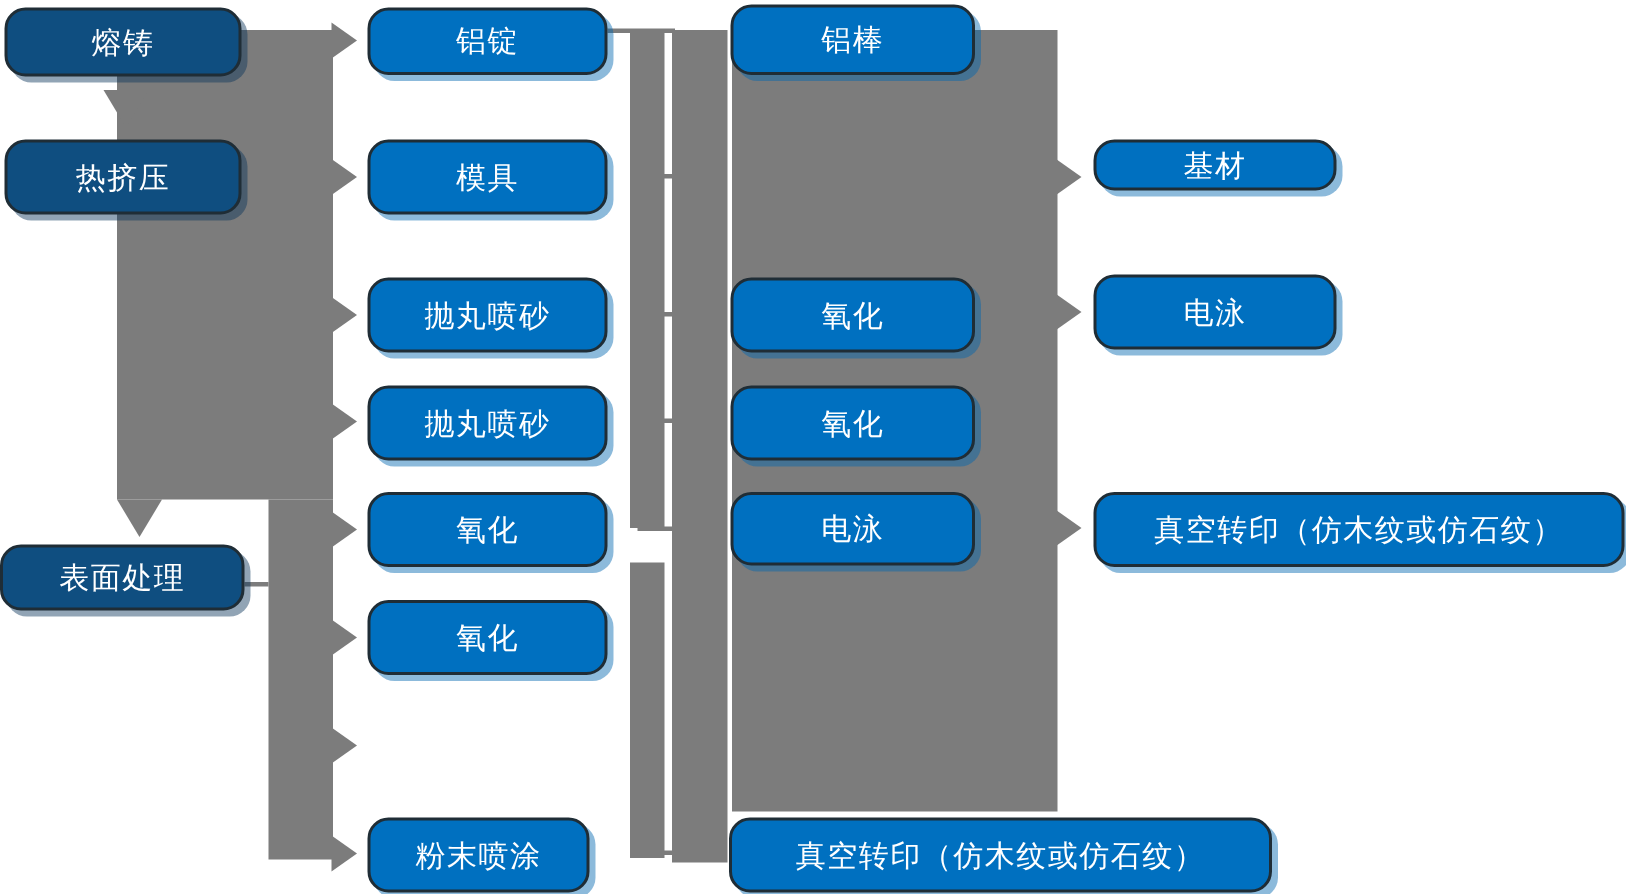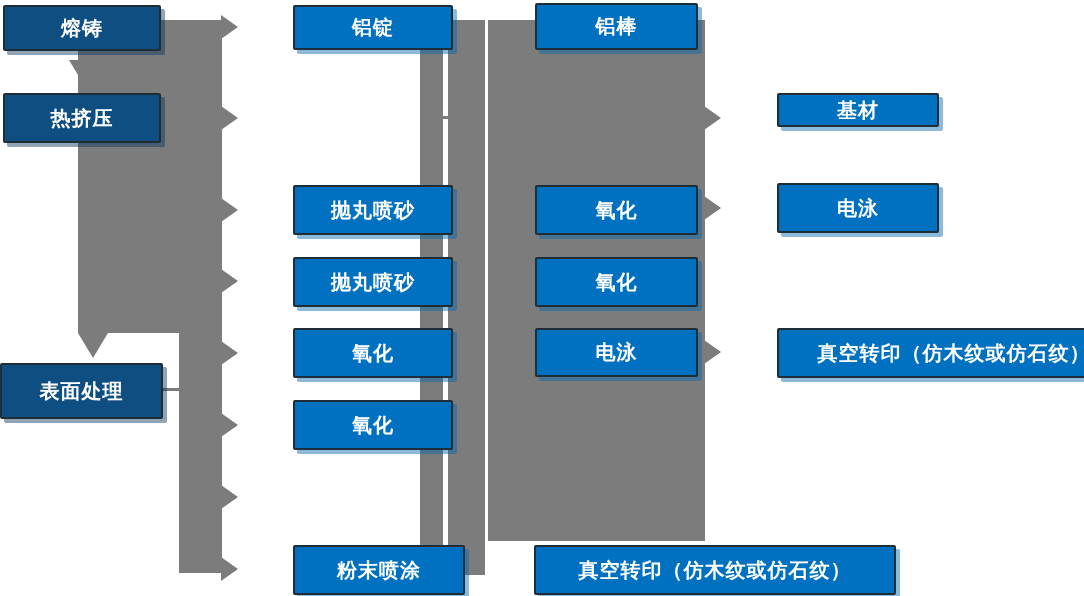--- a/index.html
+++ b/index.html
@@ -12,25 +12,25 @@
   }
   html,body{margin:0;padding:0;background:var(--bg);}
   .stage{
     position:relative;width:1084px;height:596px;overflow:hidden;
     font-family:"Liberation Sans","DejaVu Sans",sans-serif;
     background:var(--bg);
   }
   .bar{position:absolute;background:var(--gray);}
   .node{
     position:absolute;display:flex;align-items:center;justify-content:center;
-    color:var(--text);font-size:20px;font-weight:700;letter-spacing:1px;
-    border:2px solid var(--node-border);border-radius:2px;box-sizing:border-box;
+    color:var(--text);font-size:20px;font-weight:400;letter-spacing:1px;
+    border:2px solid var(--node-border);border-radius:14px;box-sizing:border-box;
     z-index:2;white-space:nowrap;
   }
-  .node.light{background:var(--node-blue);box-shadow:4px 4px 0 rgba(0,102,176,0.45);margin-left:48px;}
+  .node.light{background:var(--node-blue);box-shadow:4px 4px 0 rgba(0,102,176,0.45);}
   .node.dark{background:var(--node-dark);box-shadow:4px 4px 0 rgba(10,53,92,0.45);}
   .arrow-right{
     position:absolute;width:0;height:0;z-index:1;
     border-top:12px solid transparent;border-bottom:12px solid transparent;
     border-left:17px solid var(--gray);
   }
   .arrow-down{
     position:absolute;width:0;height:0;z-index:1;
     border-left:15px solid transparent;border-right:15px solid transparent;
     border-top:25px solid var(--gray);
@@ -61,27 +61,28 @@
     <div class="arrow-right" style="left: 221px; top: 413px;"></div>
     <div class="arrow-right" style="left: 221px; top: 485px;"></div>
     <div class="arrow-right" style="left: 221px; top: 557px;"></div>
     <div class="arrow-right" style="left: 704px; top: 106px;"></div>
     <div class="arrow-right" style="left: 704px; top: 196px;"></div>
     <div class="arrow-right" style="left: 704px; top: 340px;"></div>
     <div class="arrow-down" style="left: 69px; top: 60px;"></div>
     <div class="arrow-down" style="left: 78px; top: 333px;"></div>
     <div class="node dark" style="left: 3px; top: 5px; width: 158px; height: 46px;">熔铸</div>
     <div class="node dark" style="left: 3px; top: 93px; width: 158px; height: 50px;">热挤压</div>
-    <div class="node dark" style="left: 0px; top: 363px; width: 163px; height: 56px;">表面处理</div>
+    <div class="node dark" style="left: 0px; top: 363px; width: 163px; height: 44px;">表面处理</div>
     <div class="node light" style="left: 245px; top: 5px; width: 160px; height: 45px;">铝锭</div>
+    <div class="node light" style="left: 245px; top: 93px; width: 160px; height: 50px;">模具</div>
     <div class="node light" style="left: 245px; top: 185px; width: 160px; height: 50px;">抛丸喷砂</div>
     <div class="node light" style="left: 245px; top: 257px; width: 160px; height: 50px;">抛丸喷砂</div>
     <div class="node light" style="left: 245px; top: 328px; width: 160px; height: 50px;">氧化</div>
     <div class="node light" style="left: 245px; top: 400px; width: 160px; height: 50px;">氧化</div>
-    <div class="node light" style="left: 245px; top: 545px; width: 172px; height: 50px;">粉末喷涂</div>
+    <div class="node light" style="left: 245px; top: 545px; width: 148px; height: 50px;">粉末喷涂</div>
     <div class="node light" style="left: 487px; top: 3px; width: 163px; height: 47px;">铝棒</div>
     <div class="node light" style="left: 487px; top: 185px; width: 163px; height: 50px;">氧化</div>
     <div class="node light" style="left: 487px; top: 257px; width: 163px; height: 50px;">氧化</div>
     <div class="node light" style="left: 487px; top: 328px; width: 163px; height: 49px;">电泳</div>
     <div class="node light" style="left: 486px; top: 545px; width: 362px; height: 50px;">真空转印（仿木纹或仿石纹）</div>
     <div class="node light" style="left: 729px; top: 93px; width: 162px; height: 34px;">基材</div>
     <div class="node light" style="left: 729px; top: 183px; width: 162px; height: 50px;">电泳</div>
     <div class="node light" style="left: 729px; top: 328px; width: 354px; height: 50px;">真空转印（仿木纹或仿石纹）</div>
   </div>
 

